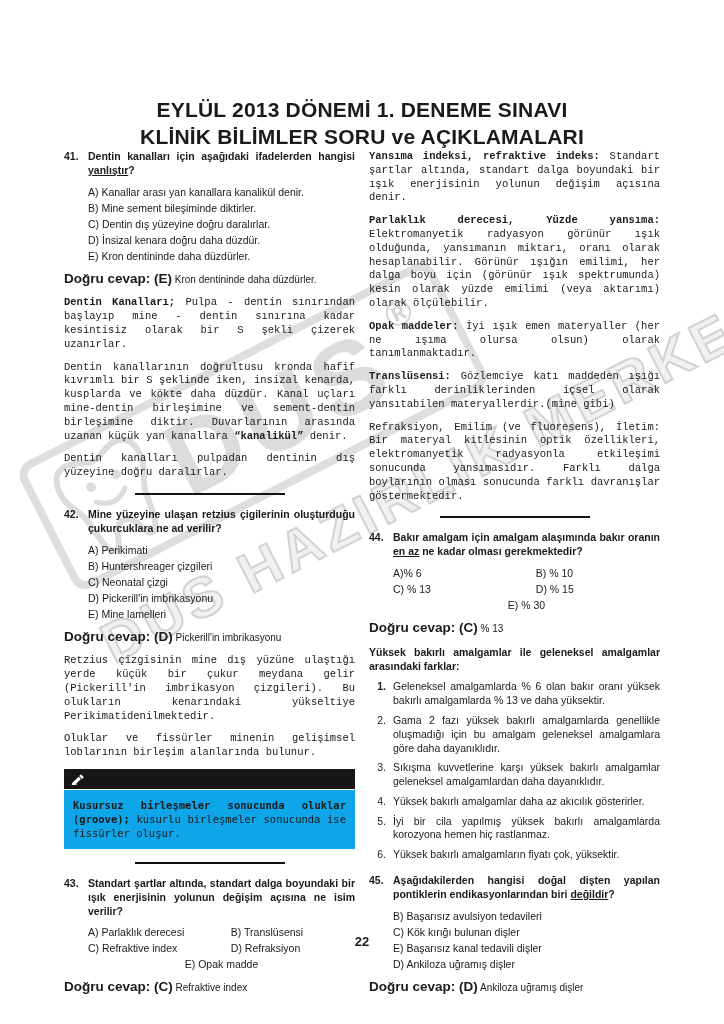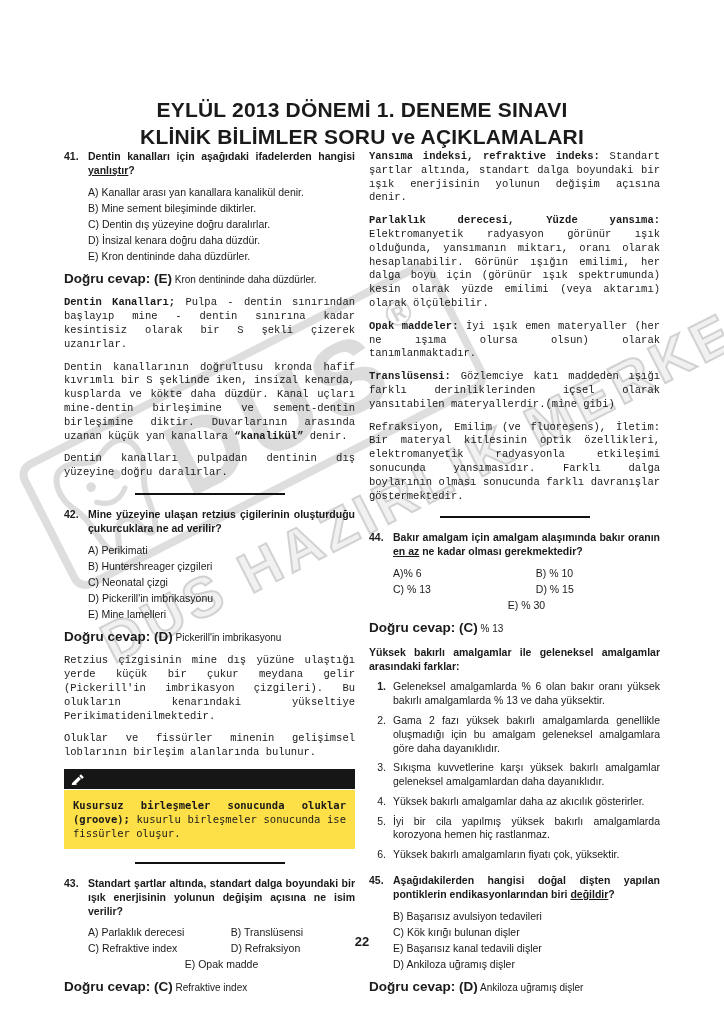--- a/index.html
+++ b/index.html
@@ -54,21 +54,21 @@
   .para { text-align:justify; margin-bottom:9px;font-family:Liberation Mono, monospace; }
   .para b.lead { font-weight:bold; }
 
   .sep { border:none; border-top:2px solid #111; width:150px; margin:13px auto 13px auto; }
 
   .note-bar {
     background:#161616; height:20px; display:flex; align-items:center;
     padding-left:7px; margin-bottom:1px;
   }
   .note-box {
-    background:#fde047; padding:8px 9px 9px 9px; margin-bottom:4px;
+    background:#0ea5e9; padding:8px 9px 9px 9px; margin-bottom:4px;
     font-family:"DejaVu Sans Mono", monospace; font-size:10.5px; line-height:14px;
     text-align:justify;
   }
   .note-box b { font-weight:bold; }
 
   .diff-heading { font-weight:bold; text-align:justify; margin:10px 0 7px 0; }
   .diff-list { margin-left:4px; }
   .diff-item { display:flex; margin-bottom:6px; }
   .diff-item .n { width:20px; flex:none; text-align:right; padding-right:7px; }
   .diff-item .n.bold { font-weight:bold; }

